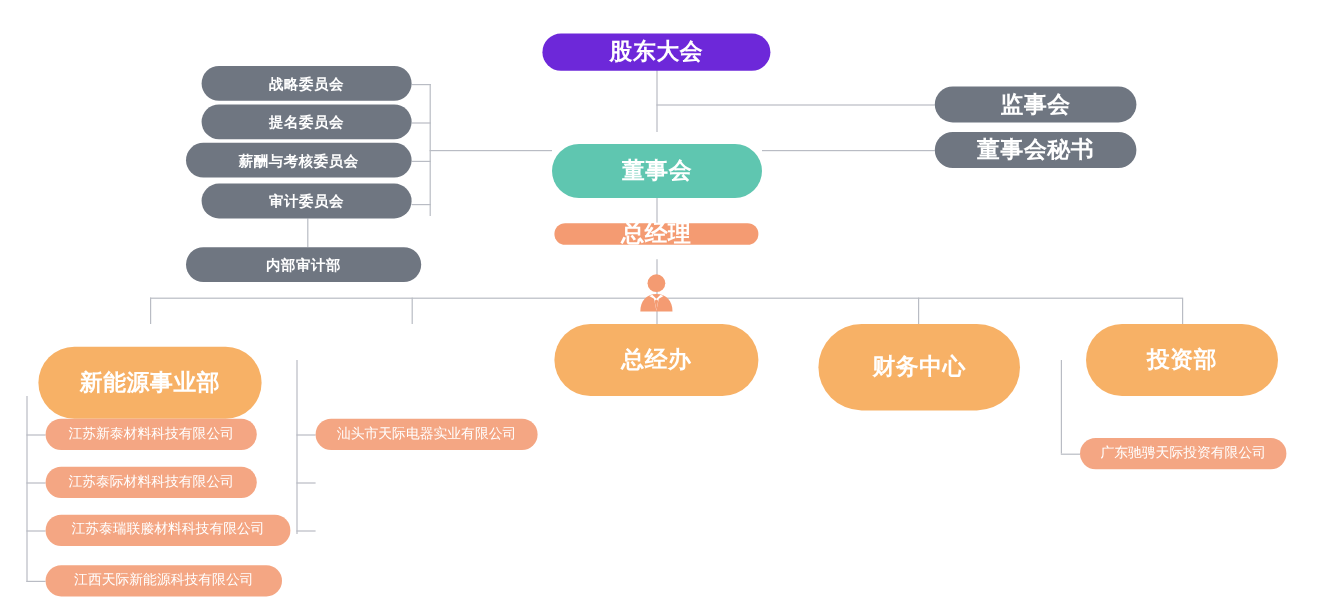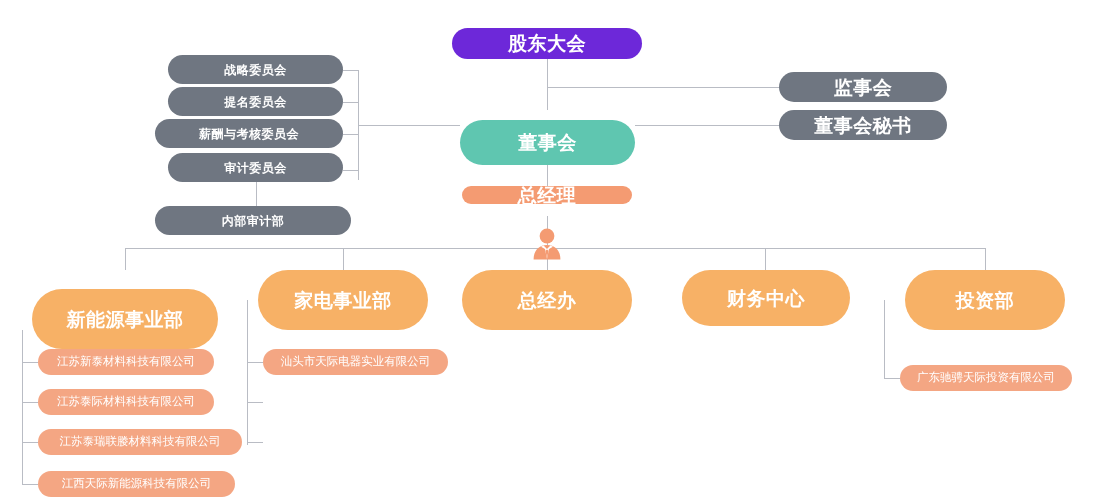--- a/index.html
+++ b/index.html
@@ -122,23 +122,22 @@
   <div class="node salmon t-mid" style="left:462px;top:186px;width:170px;height:18px;">总经理</div>
 
   <svg class="avatar" style="left:527px;top:228px;" viewBox="0 0 40 32" aria-hidden="true">
     <circle cx="20" cy="8" r="7.4" fill="#f49b72"></circle>
     <path d="M20 17c-8.2 0-13.4 5.6-13.4 14.5h26.8C33.4 22.6 28.2 17 20 17z" fill="#f49b72"></path>
     <path d="M16.6 17.6 20 21l3.4-3.4 2.6 1.1-4 2.2-2 10-2-10-4-2.2z" fill="#ffffff"></path>
     <path d="M20 21.6l1.5 1.1-1.5 8-1.5-8z" fill="#f49b72"></path>
   </svg>
 
   <div class="node orange t-dept" style="left:32px;top:270px;width:186px;height:60px;margin-top:19px;">新能源事业部</div>
-  <div class="node orange t-dept" style="left:258px;top:270px;width:170px;height:60px;">家电事业部</div>
   <div class="node orange t-dept" style="left:462px;top:270px;width:170px;height:60px;">总经办</div>
-  <div class="node orange t-dept" style="left:682px;top:270px;width:168px;height:56px;">财务中心</div>
+  <div class="node orange t-dept" style="left:682px;top:270px;width:168px;height:72px;">财务中心</div>
   <div class="node orange t-dept" style="left:905px;top:270px;width:160px;height:60px;">投资部</div>
 
   <div class="node sub" style="left:38px;top:349px;width:176px;height:26px;">江苏新泰材料科技有限公司</div>
   <div class="node sub" style="left:38px;top:389px;width:176px;height:26px;">江苏泰际材料科技有限公司</div>
   <div class="node sub" style="left:38px;top:429px;width:204px;height:26px;font-family:Liberation Mono, monospace;">江苏泰瑞联媵材料科技有限公司</div>
   <div class="node sub" style="left:38px;top:471px;width:197px;height:26px;">江西天际新能源科技有限公司</div>
 
   <div class="node sub" style="left:263px;top:349px;width:185px;height:26px;">汕头市天际电器实业有限公司</div>
 
   <div class="node sub" style="left:900px;top:365px;width:172px;height:26px;">广东驰骋天际投资有限公司</div>

